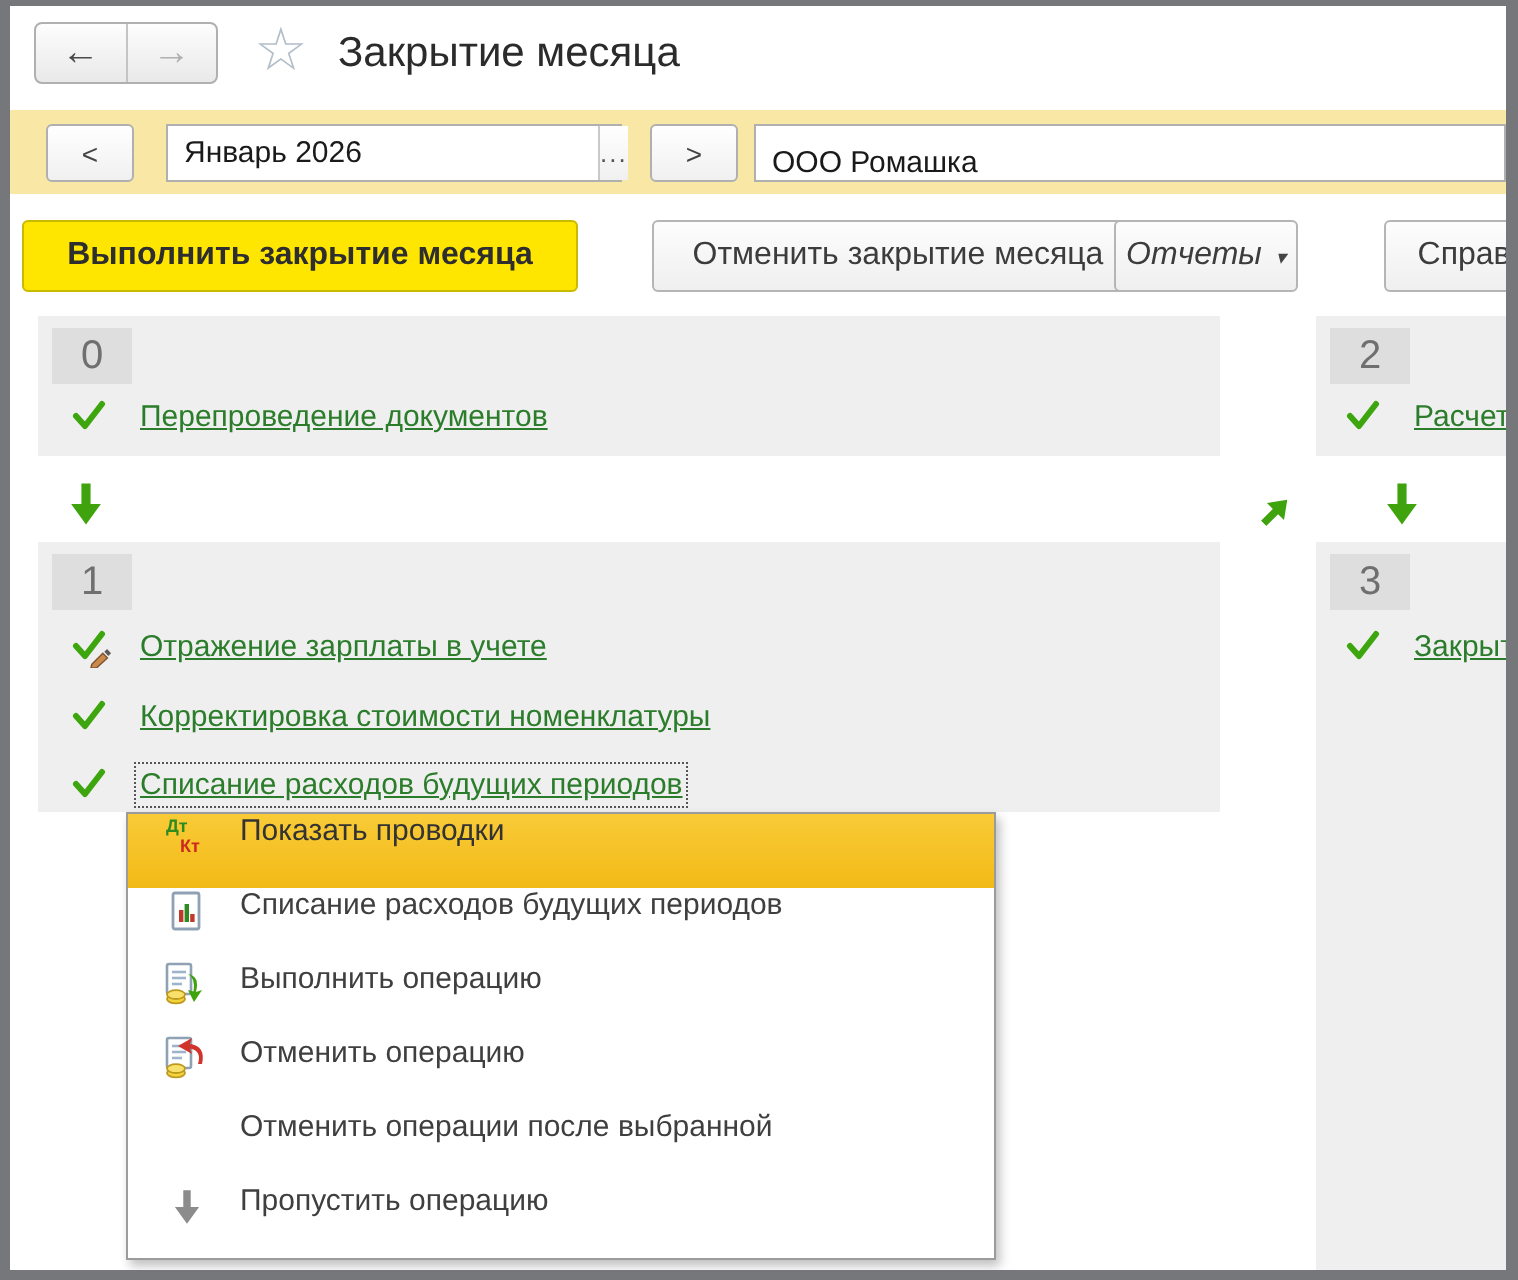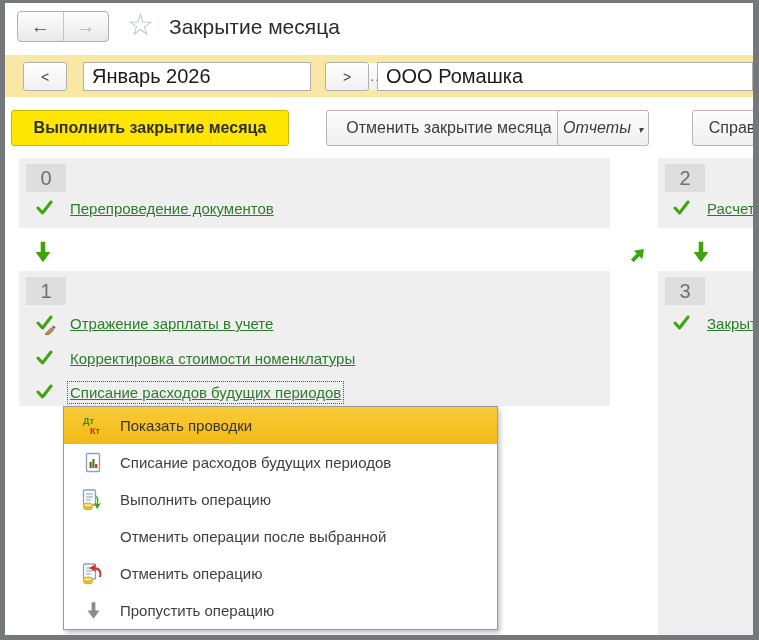--- a/index.html
+++ b/index.html
@@ -18,22 +18,22 @@
 
   
   .periodbar { position:absolute; left:0; top:52px; width:100%; height:42px; background:#f8e7a5; }
   .pb-btn { position:absolute; top:7px; height:29px; background:linear-gradient(#ffffff,#f0f0f0);
             border:1px solid #b0b0b0; border-radius:3px; font-size:14px; color:#444;
             display:flex; align-items:center; justify-content:center; cursor:pointer; }
   .pb-prev { left:18px;  width:44px; }
   .pb-next { left:320px; width:44px; }
   .pb-field { position:absolute; top:7px; height:29px; background:#fff; border:1px solid #b0b0b0; display:flex; }
   .pb-period { left:78px; width:228px; }
-  .pb-org { left:372px; width:376px; }
-  .pb-field input { flex:1; border:none; outline:none; font-size:20px; color:#1a1a1a; padding:0 8px;
+  .pb-org { left:372px; width:376px;align-items:flex-end; }
+  .pb-field input { flex:1; border:none; outline:none; font-size:15px; color:#1a1a1a; padding:0 8px;
                     font-family:"Liberation Sans", sans-serif; background:transparent; }
   .pb-more { width:34px; border-left:1px solid #c9c9c9; background:linear-gradient(#ffffff,#f0f0f0);
              display:flex; align-items:center; justify-content:center; font-size:13px; color:#555;
              letter-spacing:1px; cursor:pointer; }
 
   
   .btn { position:absolute; top:107px; height:36px; border-radius:3px; font-size:16px; color:#3c3c3c;
          display:flex; align-items:center; justify-content:center; cursor:pointer; }
   .btn-primary { left:6px; width:278px; background:#ffe600; border:1px solid #c9ba00; font-weight:bold; color:#2e2e2e; }
   .btn-plain { background:linear-gradient(#fdfdfd,#efefef); border:1px solid #b5b5b5;margin-left:15px; }
@@ -55,21 +55,21 @@
   .pencil { position:absolute; left:9px; top:6px; }
   .oplink { font-size:15px; color:#2b7d2b; text-decoration:underline; cursor:pointer; white-space:nowrap; }
   .oplink.focused { outline:1px dotted #555; outline-offset:2px; }
 
   
   .flow { position:absolute; }
 
   
   .menu { position:absolute; left:58px; top:403px; width:435px; background:#fff; border:1px solid #9b9b9b;
           box-shadow:2px 3px 5px rgba(0,0,0,.25); }
-  .menu-item { height:37px; display:flex; align-items:center; padding-left:17px; cursor:pointer; }
+  .menu-item { height:37px; display:flex; padding-left:17px; cursor:pointer; }
   .menu-item .mi-icon { width:24px; height:22px; margin-right:15px; flex:0 0 auto; display:flex;
                         align-items:center; justify-content:center; }
   .menu-item .mi-label { font-size:15px; color:#3f3f3f; }
   .menu-item.hl { background:linear-gradient(#f9cb38,#f2ba16); }
   .menu-item.hl .mi-label { color:#333; }
 </style>
 </head>
 <body>
 
 <div class="window">
@@ -220,38 +220,38 @@
           <line x1="4" y1="8" x2="11" y2="8" stroke="#9db4cb" stroke-width="1.3"></line>
           <line x1="4" y1="11" x2="9" y2="11" stroke="#9db4cb" stroke-width="1.3"></line>
           <path d="M12 6 q6 1 4 9 l3 -1 -4 6 -3 -6 2.8 0.8 q1 -7 -2.8 -8.8 z" fill="#3fa30d"></path>
           <ellipse cx="6" cy="18.5" rx="4.5" ry="2.2" fill="#f4d33c" stroke="#bd9a1e" stroke-width="0.9"></ellipse>
           <ellipse cx="6" cy="16.3" rx="4.5" ry="2.2" fill="#f9e06a" stroke="#bd9a1e" stroke-width="0.9"></ellipse>
         </svg>
       </span>
       <span class="mi-label">Выполнить операцию</span>
     </div>
     <div class="menu-item">
-      <span class="mi-icon"></span>
-      <span class="mi-label">Отменить операции после выбранной</span>
-    </div>
-    <div class="menu-item">
       <span class="mi-icon">
         <svg width="22" height="22" viewBox="0 0 22 22">
           <rect x="1.5" y="1" width="12" height="15" fill="#ffffff" stroke="#8fa1b4" stroke-width="1.3" rx="1"></rect>
           <line x1="4" y1="5" x2="11" y2="5" stroke="#9db4cb" stroke-width="1.3"></line>
           <line x1="4" y1="8" x2="11" y2="8" stroke="#9db4cb" stroke-width="1.3"></line>
           <line x1="4" y1="11" x2="9" y2="11" stroke="#9db4cb" stroke-width="1.3"></line>
           <path d="M19 14 q2 -9 -6 -10 l1 -3 -7 4 7 4 -1 -2.8 q6 1.2 4 7.8 z" fill="#d1342a"></path>
           <ellipse cx="6" cy="18.5" rx="4.5" ry="2.2" fill="#f4d33c" stroke="#bd9a1e" stroke-width="0.9"></ellipse>
           <ellipse cx="6" cy="16.3" rx="4.5" ry="2.2" fill="#f9e06a" stroke="#bd9a1e" stroke-width="0.9"></ellipse>
         </svg>
       </span>
       <span class="mi-label">Отменить операцию</span>
     </div>
     <div class="menu-item">
+      <span class="mi-icon"></span>
+      <span class="mi-label">Отменить операции после выбранной</span>
+    </div>
+    <div class="menu-item">
       <span class="mi-icon">
         <svg width="13" height="17" viewBox="0 0 14 18">
             <path d="M5 0 h4 v9 h4.5 L7 18 0.5 9 H5 z" fill="#8c8c8c"></path>
           </svg>
       </span>
       <span class="mi-label">Пропустить операцию</span>
     </div>
   </div>
 
 </div>

